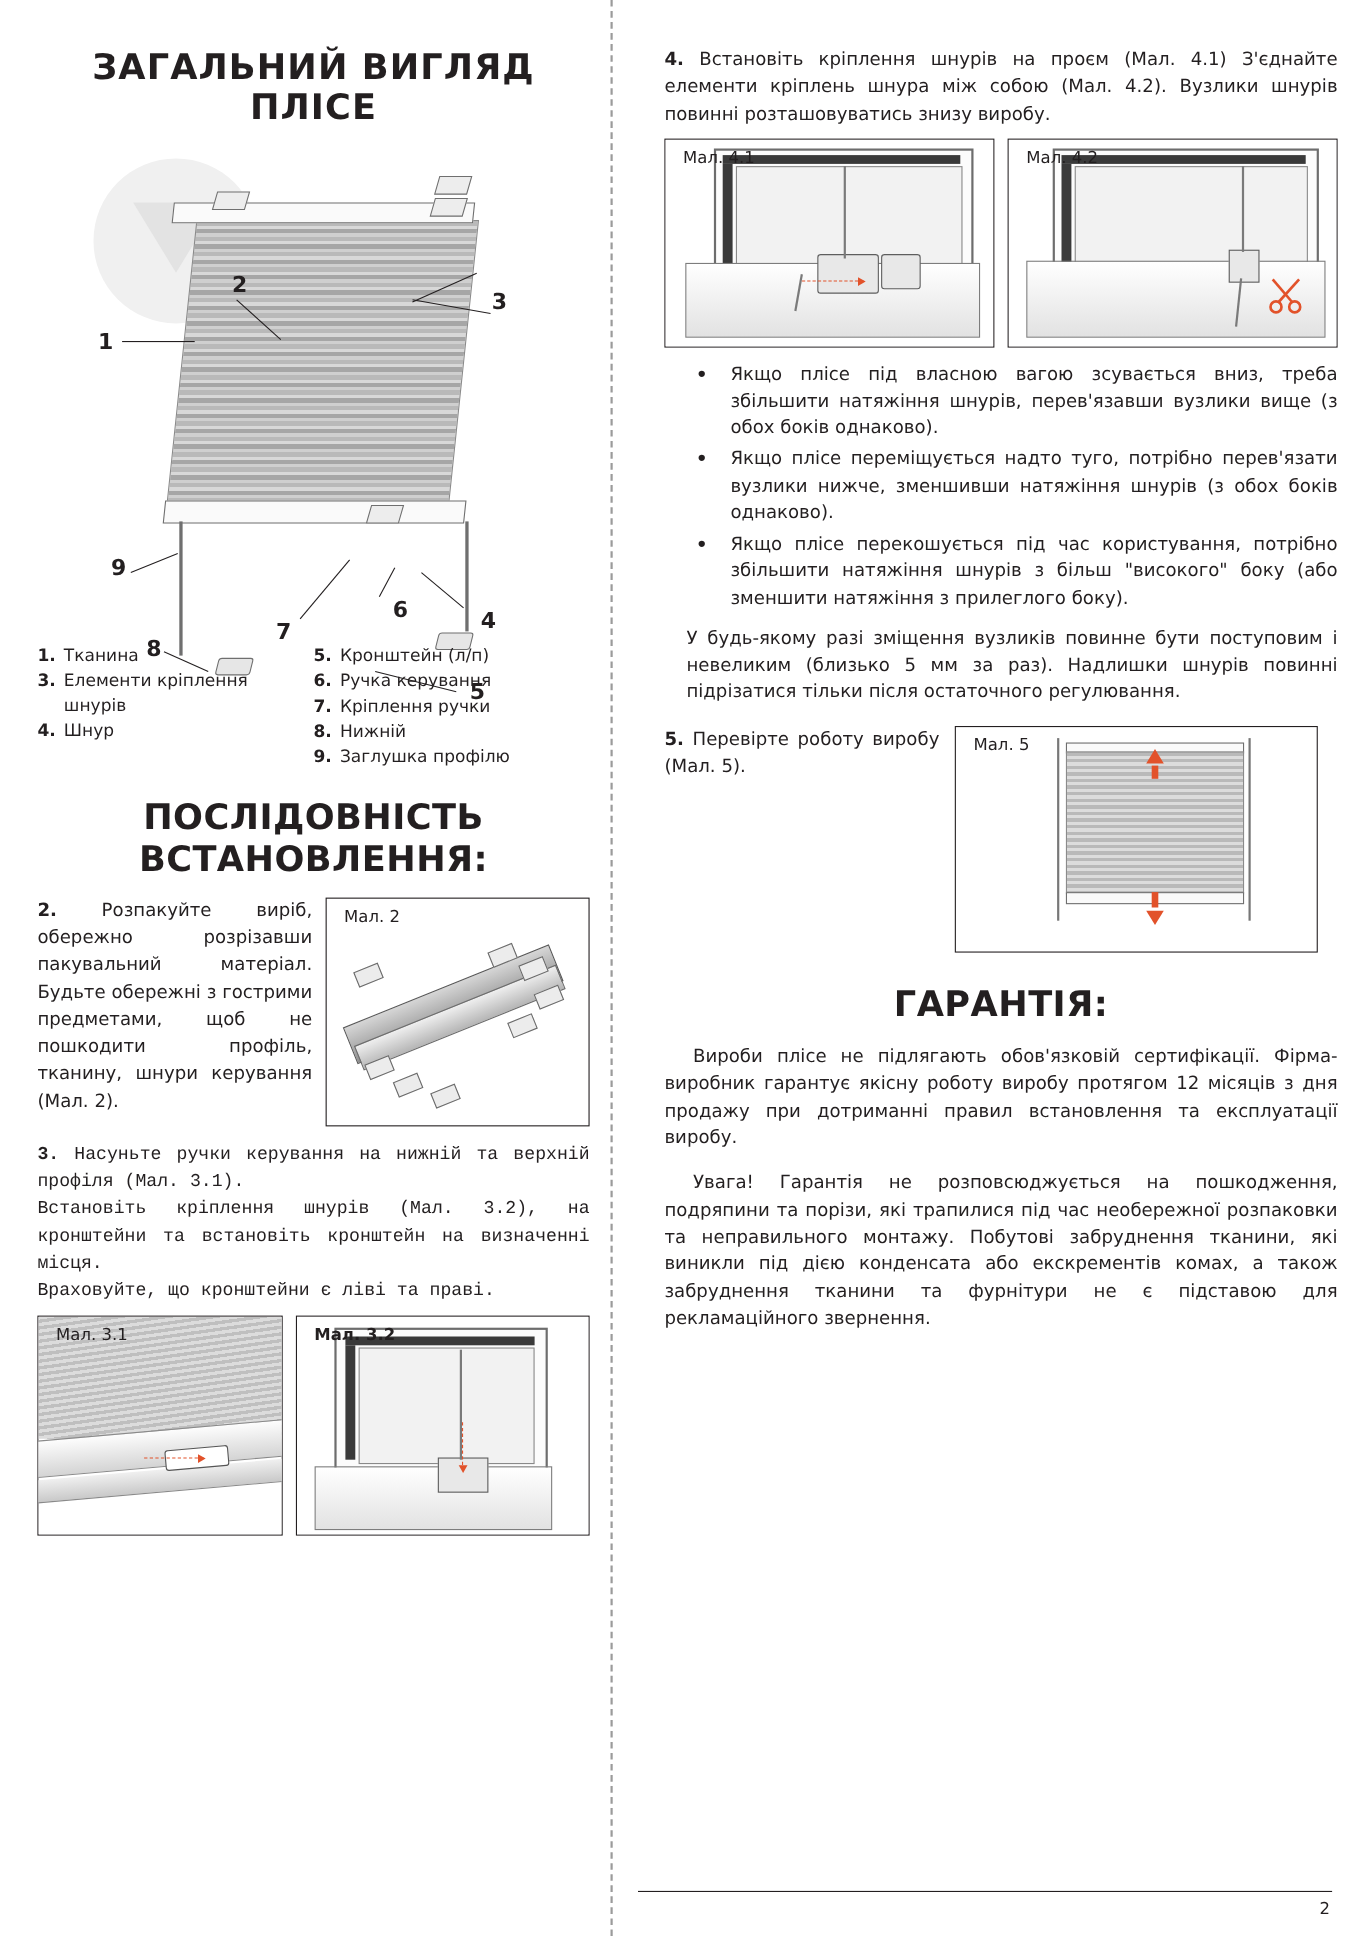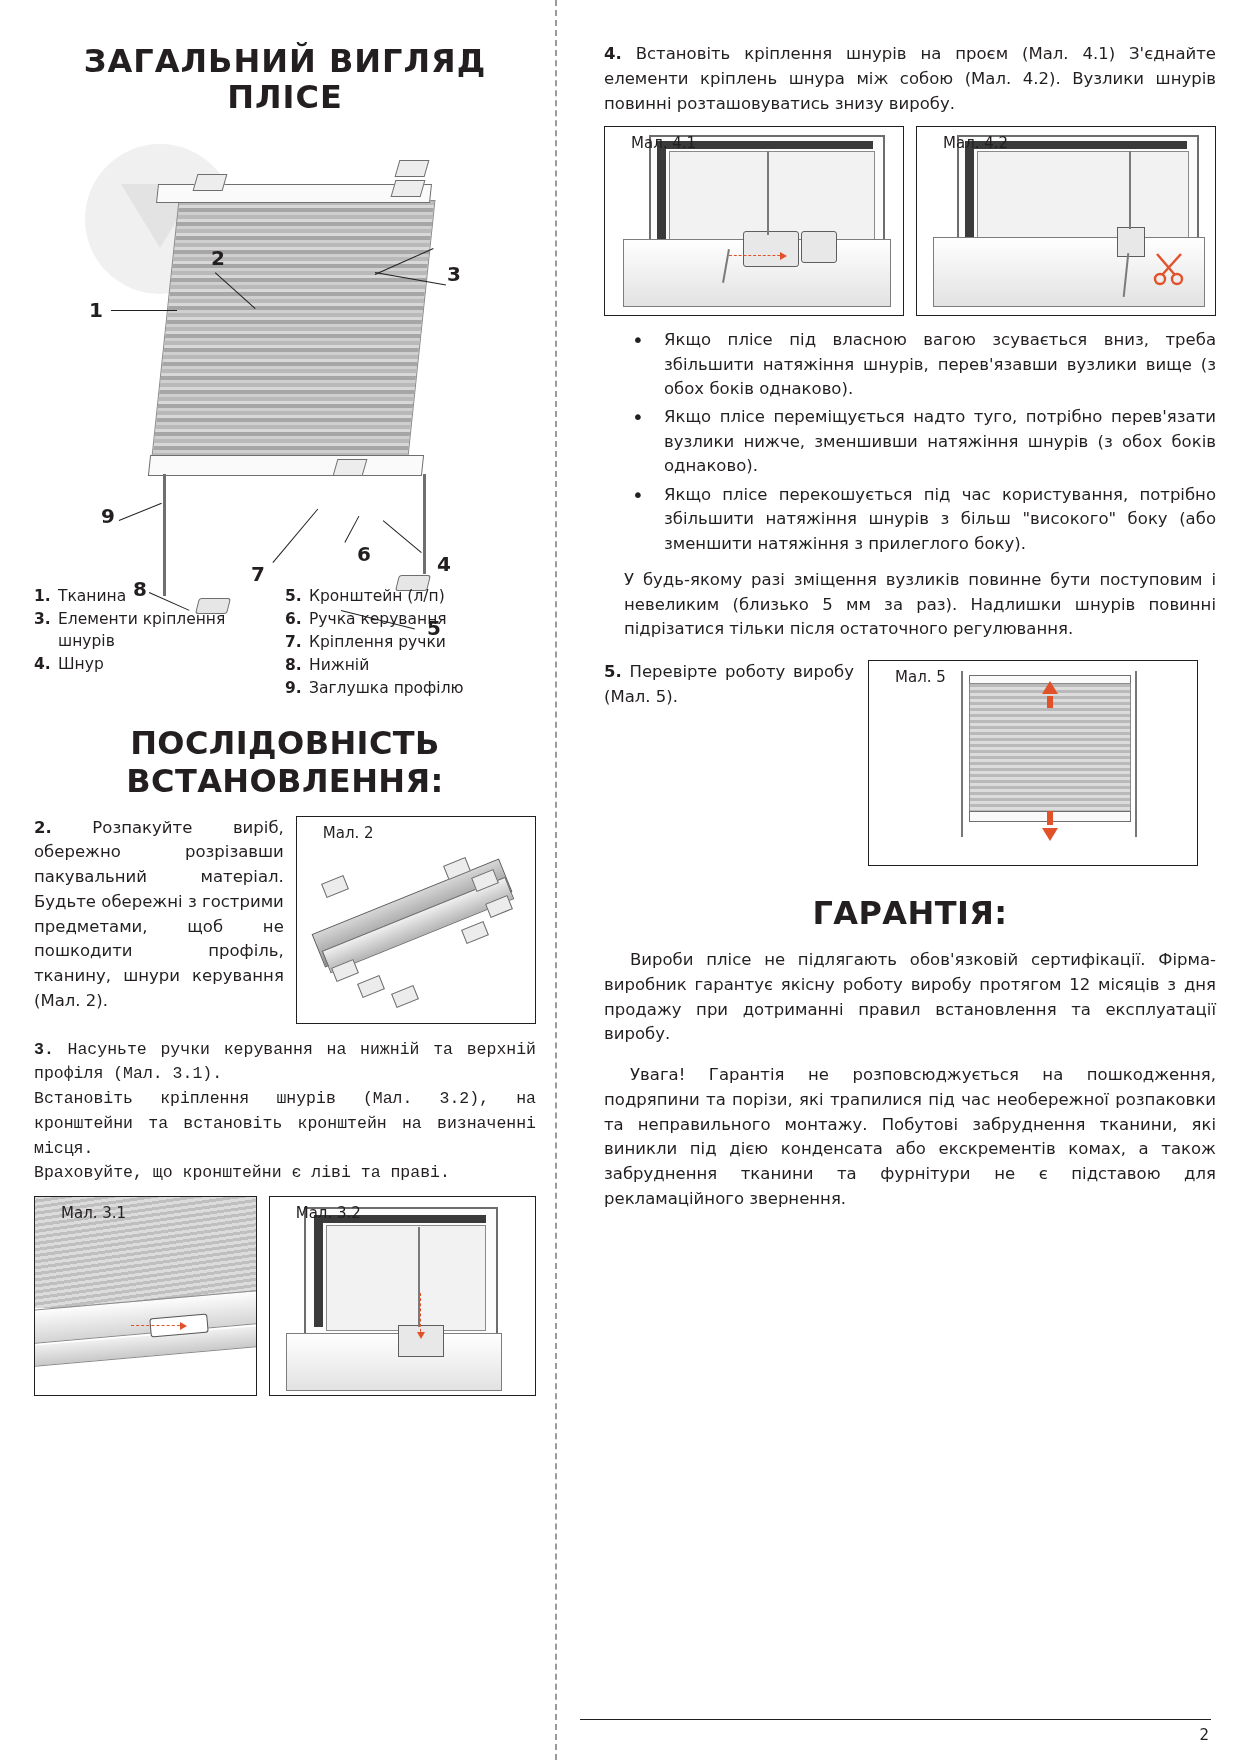--- a/index.html
+++ b/index.html
@@ -199,21 +199,21 @@
   .step-text b { font-weight: bold; }
   .fig-box {
     border: 1.5px solid #231f20;
     box-sizing: border-box;
     position: relative;
     background: #fff;
     overflow: hidden;
   }
   .fig-label {
     position: absolute;
-    left: 26px; top: 7px;
+    left: 16px; top: 7px;
     font-size: 15px;
     z-index: 5;
     background: transparent;
   }
 
   
   .f2-art { position: absolute; inset: 0; }
   .f2-bar {
     position: absolute;
     left: 14px; top: 78px;
@@ -474,21 +474,21 @@
       <div class="fig-box" style="width:240px; height:200px;">
         <span class="fig-label">Мал. 3.1</span>
         <div class="f31-art">
           <div class="f31-fabric"></div>
           <div class="f31-rail"></div>
           <div class="f31-rail2"></div>
           <div class="f31-handle"></div>
           <div class="dashed-arrow" style="left:96px; top:128px; width:54px;"></div>
         </div>
       </div>
-      <div class="fig-box" style="width:288px; height:200px;">
+      <div class="fig-box" style="width:288px; height:200px;font-weight:bold;">
         <span class="fig-label">Мал. 3.2</span>
         <div class="win-art">
           <div class="win-frame" style="left:34px; top:10px; width:190px; height:128px;"></div>
           <div class="win-dark" style="left:44px; top:18px; width:172px; height:8px;"></div>
           <div class="win-dark" style="left:44px; top:26px; width:9px; height:104px;"></div>
           <div class="win-glass" style="left:56px; top:28px; width:158px; height:104px;"></div>
           <div class="win-sill" style="left:16px; top:136px; width:214px; height:56px;"></div>
           <div class="bracket" style="left:128px; top:128px; width:44px; height:30px;"></div>
           <div class="cord" style="left:148px; top:30px; height:100px;"></div>
           <div class="dashed-arrow down" style="left:150px; top:96px; height:44px;"></div>

